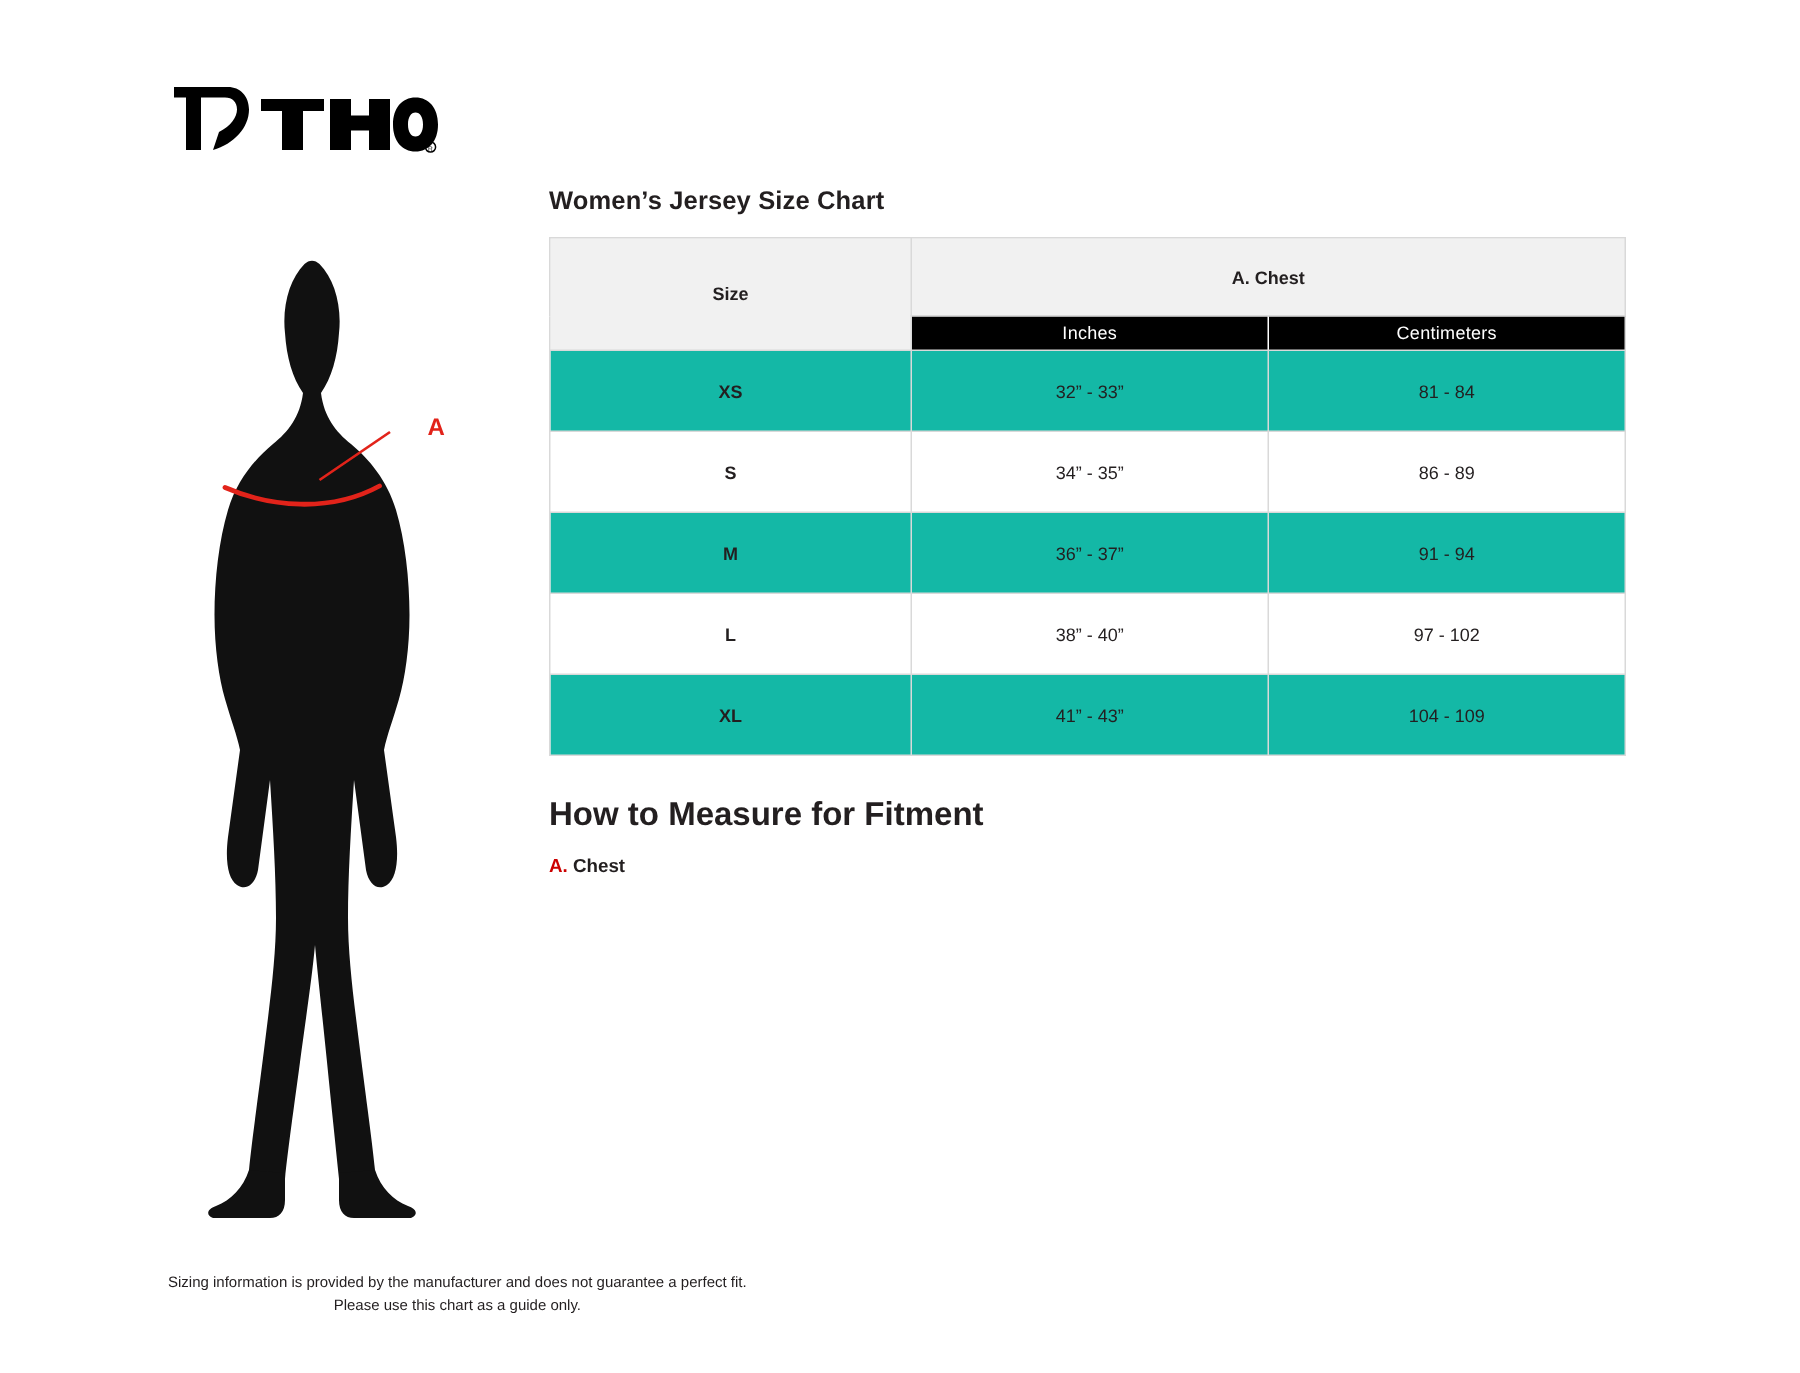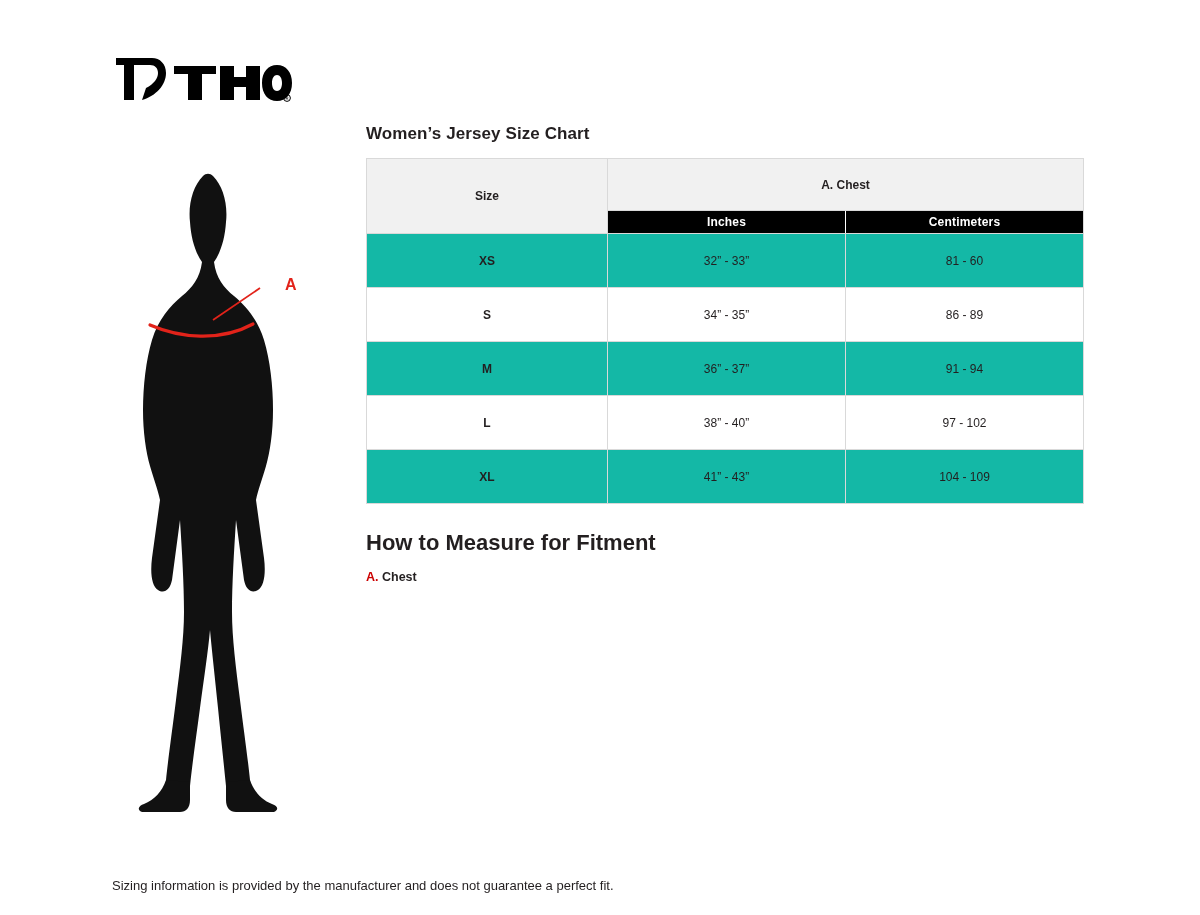--- a/index.html
+++ b/index.html
@@ -75,21 +75,21 @@
   .th-group {
     background: #f1f1f1;
     font-weight: bold;
     font-size: 13px;
     height: 38px;
     vertical-align: middle;
   }
   .th-unit {
     background: #000000;
     color: #ffffff !important;
-    font-weight: bold;
+    font-weight: normal;
     font-size: 10.5px;
     height: 17px;
     padding: 0;
     border-color: #000000;
     letter-spacing: 0.2px;
   }
   .th-unit.left-unit { border-right: 1px solid #ffffff; }
 
   tbody tr td {
     height: 51px;
@@ -116,22 +116,22 @@
   .measure-text {
     font-size: 11.5px;
     color: #231f20;
     line-height: 1.35;
   }
 
   
   .footer {
     position: absolute;
     left: 112px;
-    top: 876px;
-    font-size: 13px;
+    top: 848px;
+    font-size: 10px;
     color: #231f20;
     line-height: 1.5;
     text-align: center;
   }
 </style>
 </head>
 <body>
 
 <div class="logo">
   <svg width="180" height="54" viewBox="0 0 180 54" xmlns="http://www.w3.org/2000/svg">
@@ -191,21 +191,21 @@
       </tr>
       <tr>
         <th class="th-unit left-unit">Inches</th>
         <th class="th-unit">Centimeters</th>
       </tr>
     </thead>
     <tbody>
       <tr class="shaded">
         <td class="size-cell">XS</td>
         <td>32” - 33”</td>
-        <td>81 - 60</td>
+        <td>81 - 84</td>
       </tr>
       <tr class="plain">
         <td class="size-cell">S</td>
         <td>34” - 35”</td>
         <td>86 - 89</td>
       </tr>
       <tr class="shaded">
         <td class="size-cell">M</td>
         <td>36” - 37”</td>
         <td>91 - 94</td>
@@ -229,13 +229,14 @@
     <div class="measure-item-head">
       <span class="measure-letter">A.</span>
       <span>Chest</span>
     </div>
   </div>
 
 </div>
 
 <div class="footer">
   <div>Sizing information is provided by the manufacturer and does not guarantee a perfect fit.</div>
+  <div>Please use this chart as a guide only.</div>
 </div>
 
 </body></html>

